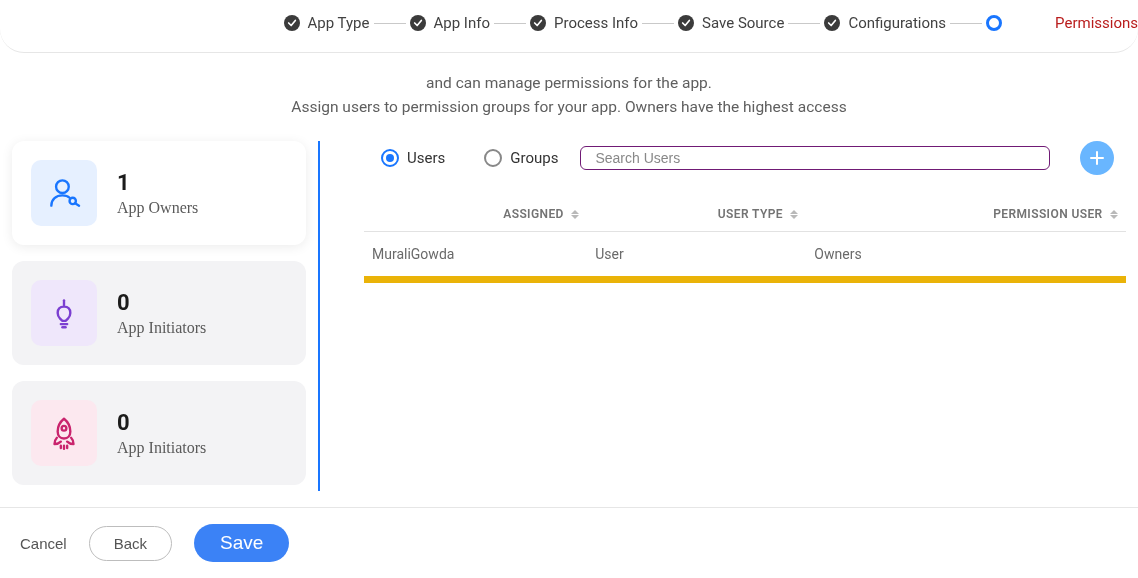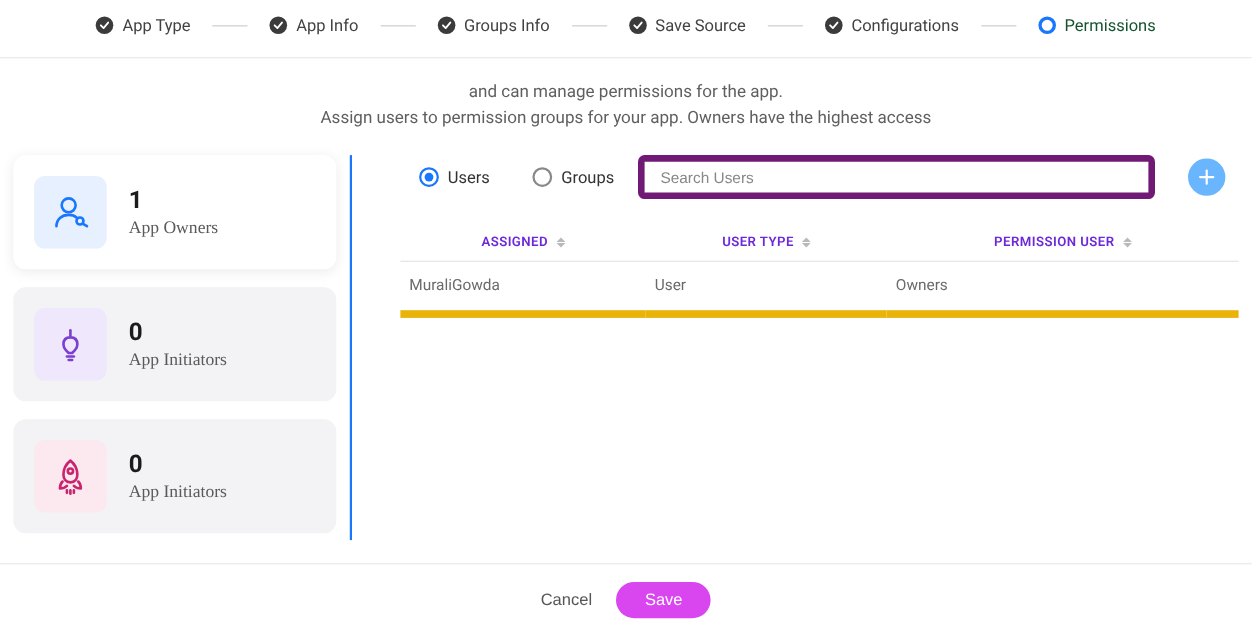--- a/index.html
+++ b/index.html
@@ -11,33 +11,34 @@
     width: 1138px;
     height: 578px;
     overflow: hidden;
     position: relative;
   }
 
   
   .stepper {
     display: flex;
     align-items: center;
-    justify-content: center;
-    gap: 20px;
+    justify-content: flex-end;
+    gap: 4px;
     padding: 14px 0 20px 0;
     border-bottom: 1px solid #e6e6e6;
+    border-radius: 24px;
   }
   .step {
     display: flex;
     align-items: center;
     gap: 8px;
     color: #424242;
     font-size: 15px;
   }
-  .step.active .step-label { color: #14532d; }
+  .step.active .step-label { color: #b91c1c; margin-left: 45px; }
   .step-connector {
     width: 32px;
     height: 1px;
     background: #c9c9c9;
   }
   .check-icon {
     width: 16px; height: 16px;
     border-radius: 50%;
     background: #3b3b3b;
     display:flex; align-items:center; justify-content:center;
@@ -130,46 +131,46 @@
     border:2px solid #888;
     position:relative;
   }
   .radio.selected .rmark { border-color:#1976ff; }
   .radio.selected .rmark::after{
     content:""; position:absolute; inset:3px; border-radius:50%;
     background:#1976ff;
   }
   .search {
     flex:1;
-    height:40px;
-    border:6px solid #701a75;
+    height:24px;
+    border:1px solid #701a75;
     border-radius:6px;
     padding: 0 14px;
     font-size:14px;
     color:#555;
     outline:none;
     max-width:470px;
   }
   .search::placeholder { color:#888; }
   .add-btn {
     width:34px; height:34px; border-radius:50%;
     background:#69b6ff;
     display:flex; align-items:center; justify-content:center;
     cursor:pointer;
     margin-left:8px;
   }
   .add-btn svg { width:16px; height:16px; stroke:#fff; }
 
   
   .tbl { width:100%; border-collapse:collapse; }
   .tbl th {
-    text-align:center;
+    text-align:right;
     font-size:12px;
     letter-spacing:.4px;
-    color:#6d28d9;
+    color:#737373;
     font-weight:600;
     padding: 10px 8px;
     border-bottom:1px solid #e2e2e2;
   }
   .sort-icon {
     display:inline-flex; flex-direction:column; gap:0px; margin-left:4px;
     vertical-align:middle;
   }
   .sort-icon span {
     width:0;height:0;border-left:4px solid transparent;border-right:4px solid transparent;
@@ -183,35 +184,35 @@
     border-bottom:7px solid #eab308;
   }
 
   
   .footer {
     position:absolute;
     bottom:0; left:0; right:0;
     border-top:1px solid #e6e6e6;
     padding: 16px 20px;
     display:flex;
-    justify-content:center;
+    justify-content:flex-start;
     align-items:center;
     gap: 22px;
     background:#fff;
   }
   .btn-link {
     background:none; border:none; color:#555; font-size:15px; cursor:pointer;
   }
   .btn-outline {
     background:#fff; border:1px solid #bdbdbd; color:#555;
     border-radius:20px; padding:8px 24px; font-size:15px; cursor:pointer;
   }
   .btn-primary {
-    background:#d946ef; border:none; color:#fff;
-    border-radius:20px; padding:8px 26px; font-size:15px; cursor:pointer;
+    background:#3b82f6; border:none; color:#fff;
+    border-radius:20px; padding:8px 26px; font-size:19px; cursor:pointer;
   }
 </style>
 </head>
 <body>
 
 <div class="stepper">
   <div class="step">
     <span class="check-icon">
       <svg viewBox="0 0 12 12">
           <path d="M2 6 L5 9 L10 3" stroke="#fff" stroke-width="2" fill="none" stroke-linecap="round" stroke-linejoin="round"></path>
@@ -230,21 +231,21 @@
     <span class="step-label">App Info</span>
   </div>
   <div class="step-connector"></div>
 
   <div class="step">
     <span class="check-icon">
       <svg viewBox="0 0 12 12">
           <path d="M2 6 L5 9 L10 3" stroke="#fff" stroke-width="2" fill="none" stroke-linecap="round" stroke-linejoin="round"></path>
         </svg>
     </span>
-    <span class="step-label">Groups Info</span>
+    <span class="step-label">Process Info</span>
   </div>
   <div class="step-connector"></div>
 
   <div class="step">
     <span class="check-icon">
       <svg viewBox="0 0 12 12">
           <path d="M2 6 L5 9 L10 3" stroke="#fff" stroke-width="2" fill="none" stroke-linecap="round" stroke-linejoin="round"></path>
         </svg>
     </span>
     <span class="step-label">Save Source</span>
@@ -374,14 +375,15 @@
           <td>User</td>
           <td>Owners</td>
         </tr>
       </tbody>
     </table>
   </div>
 </div>
 
 <div class="footer">
   <button class="btn-link">Cancel</button>
+  <button class="btn-outline">Back</button>
   <button class="btn-primary">Save</button>
 </div>
 
 </body></html>

